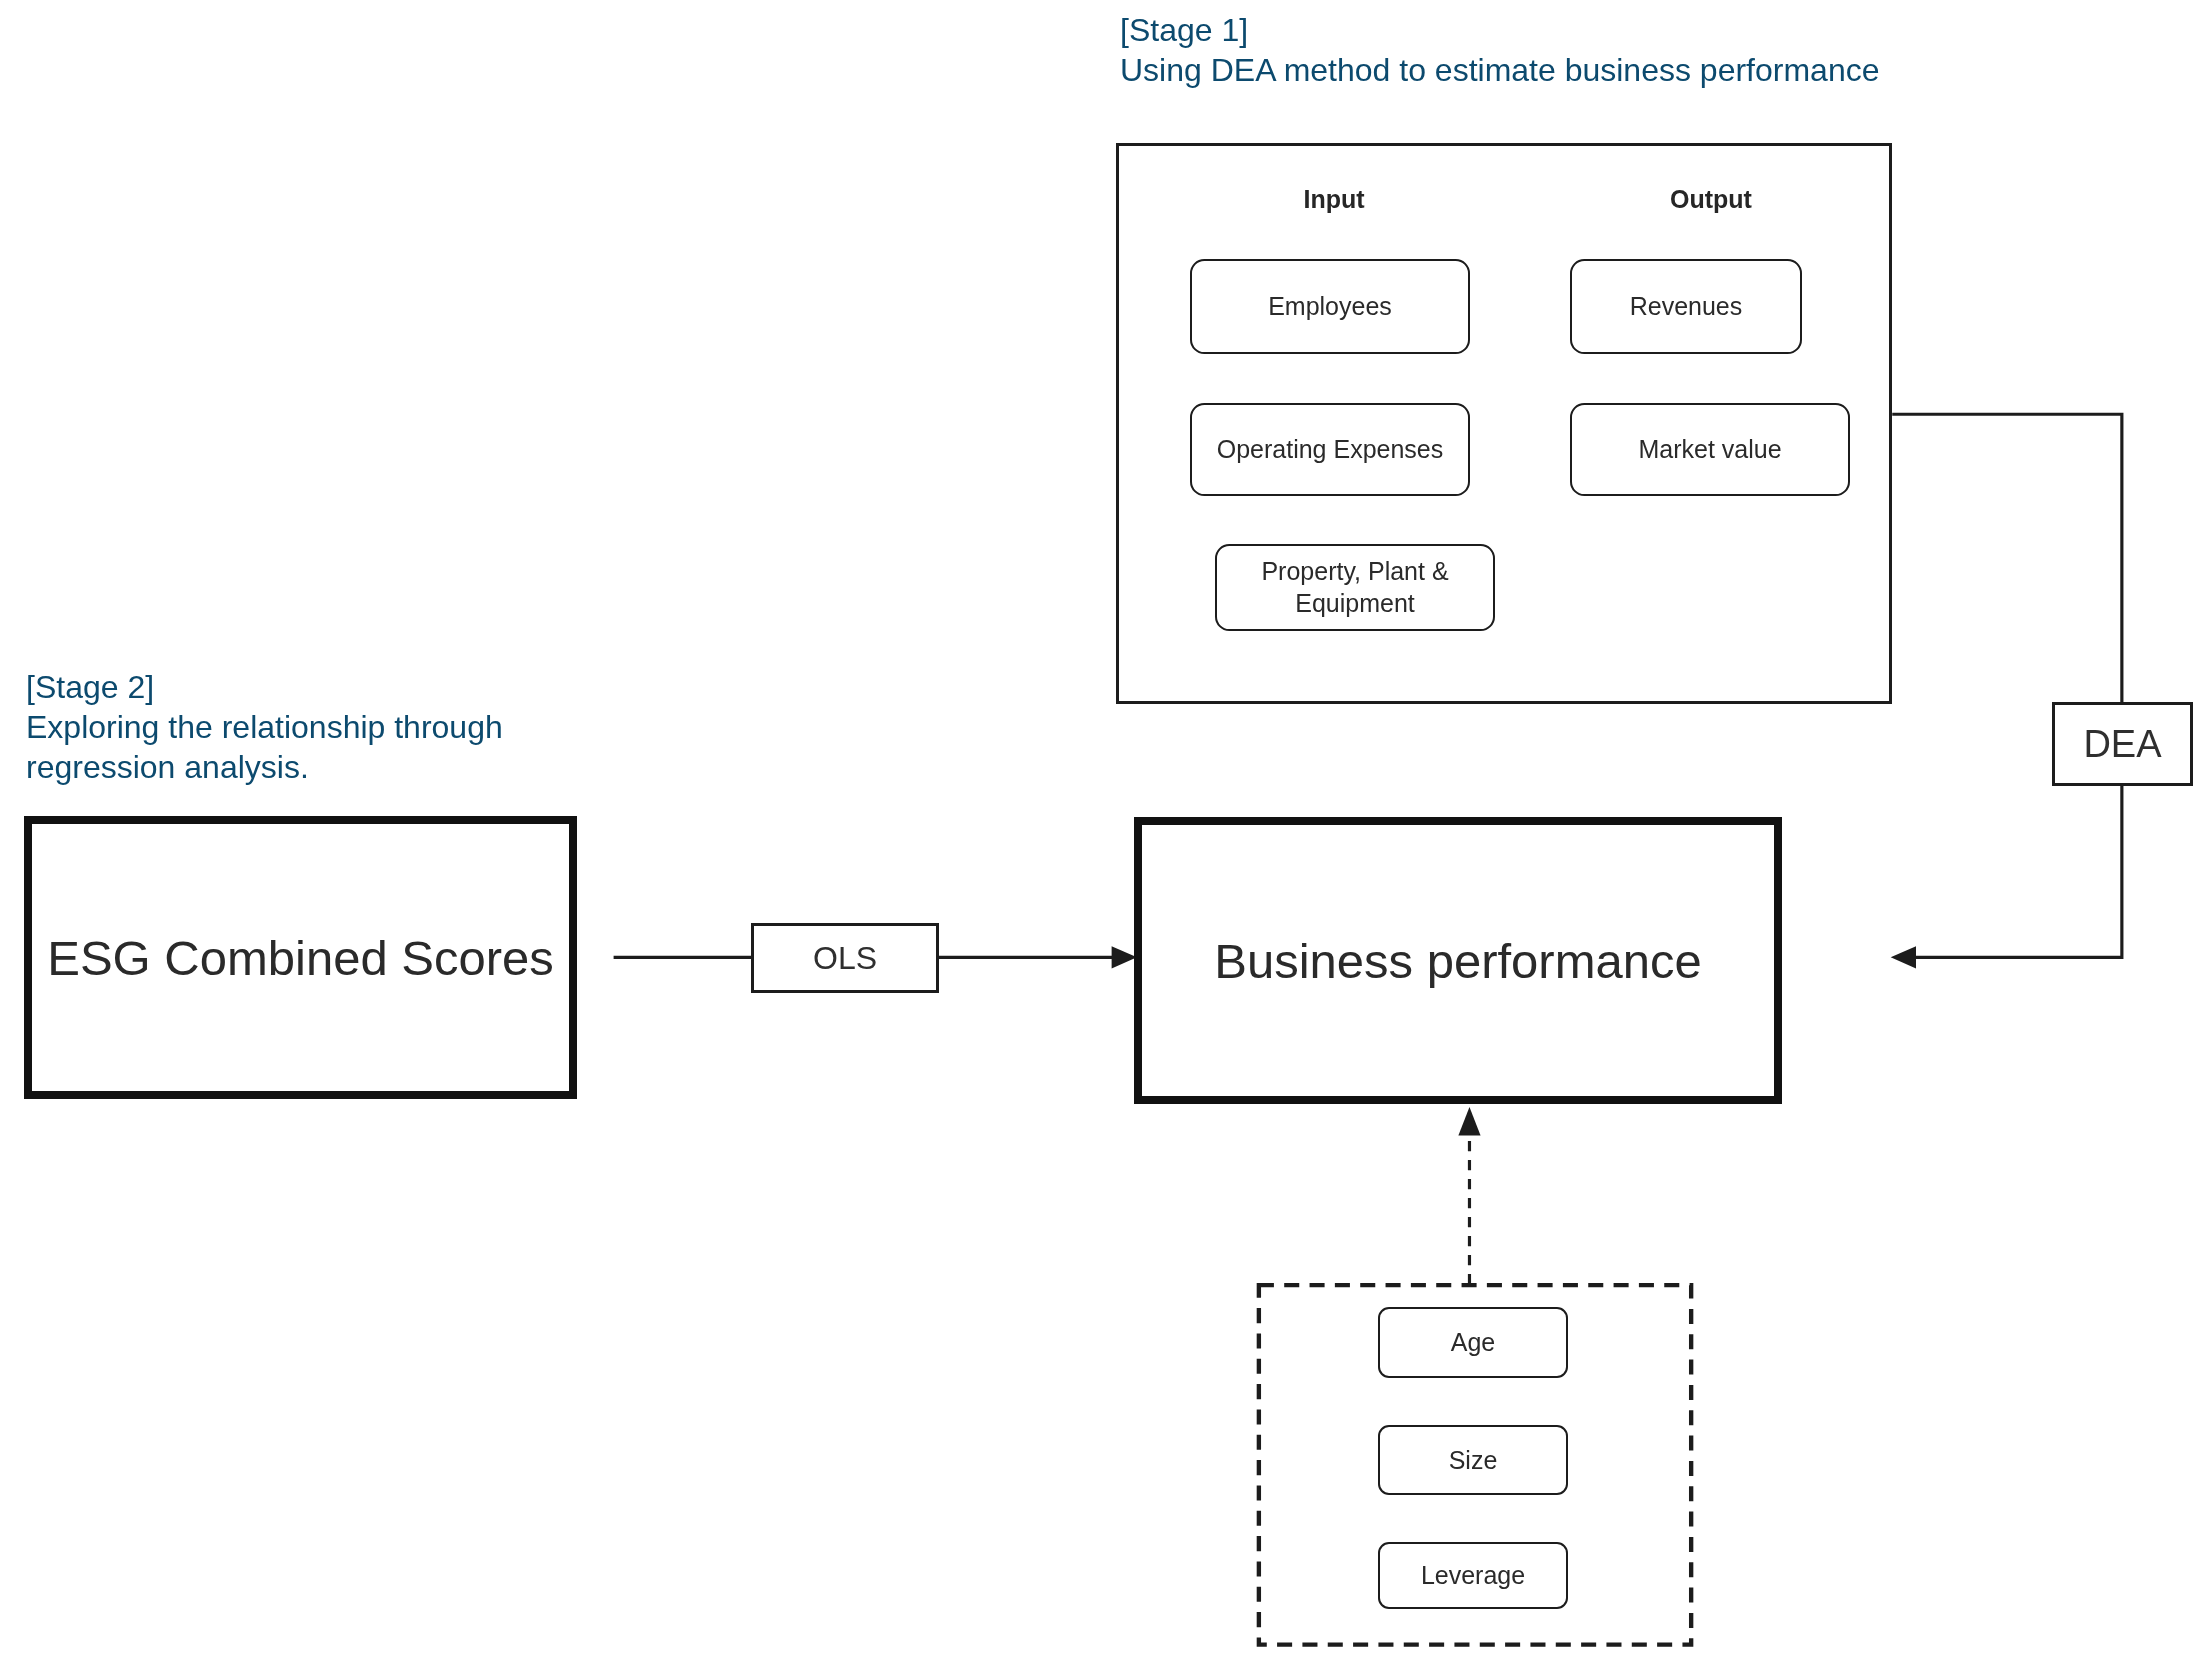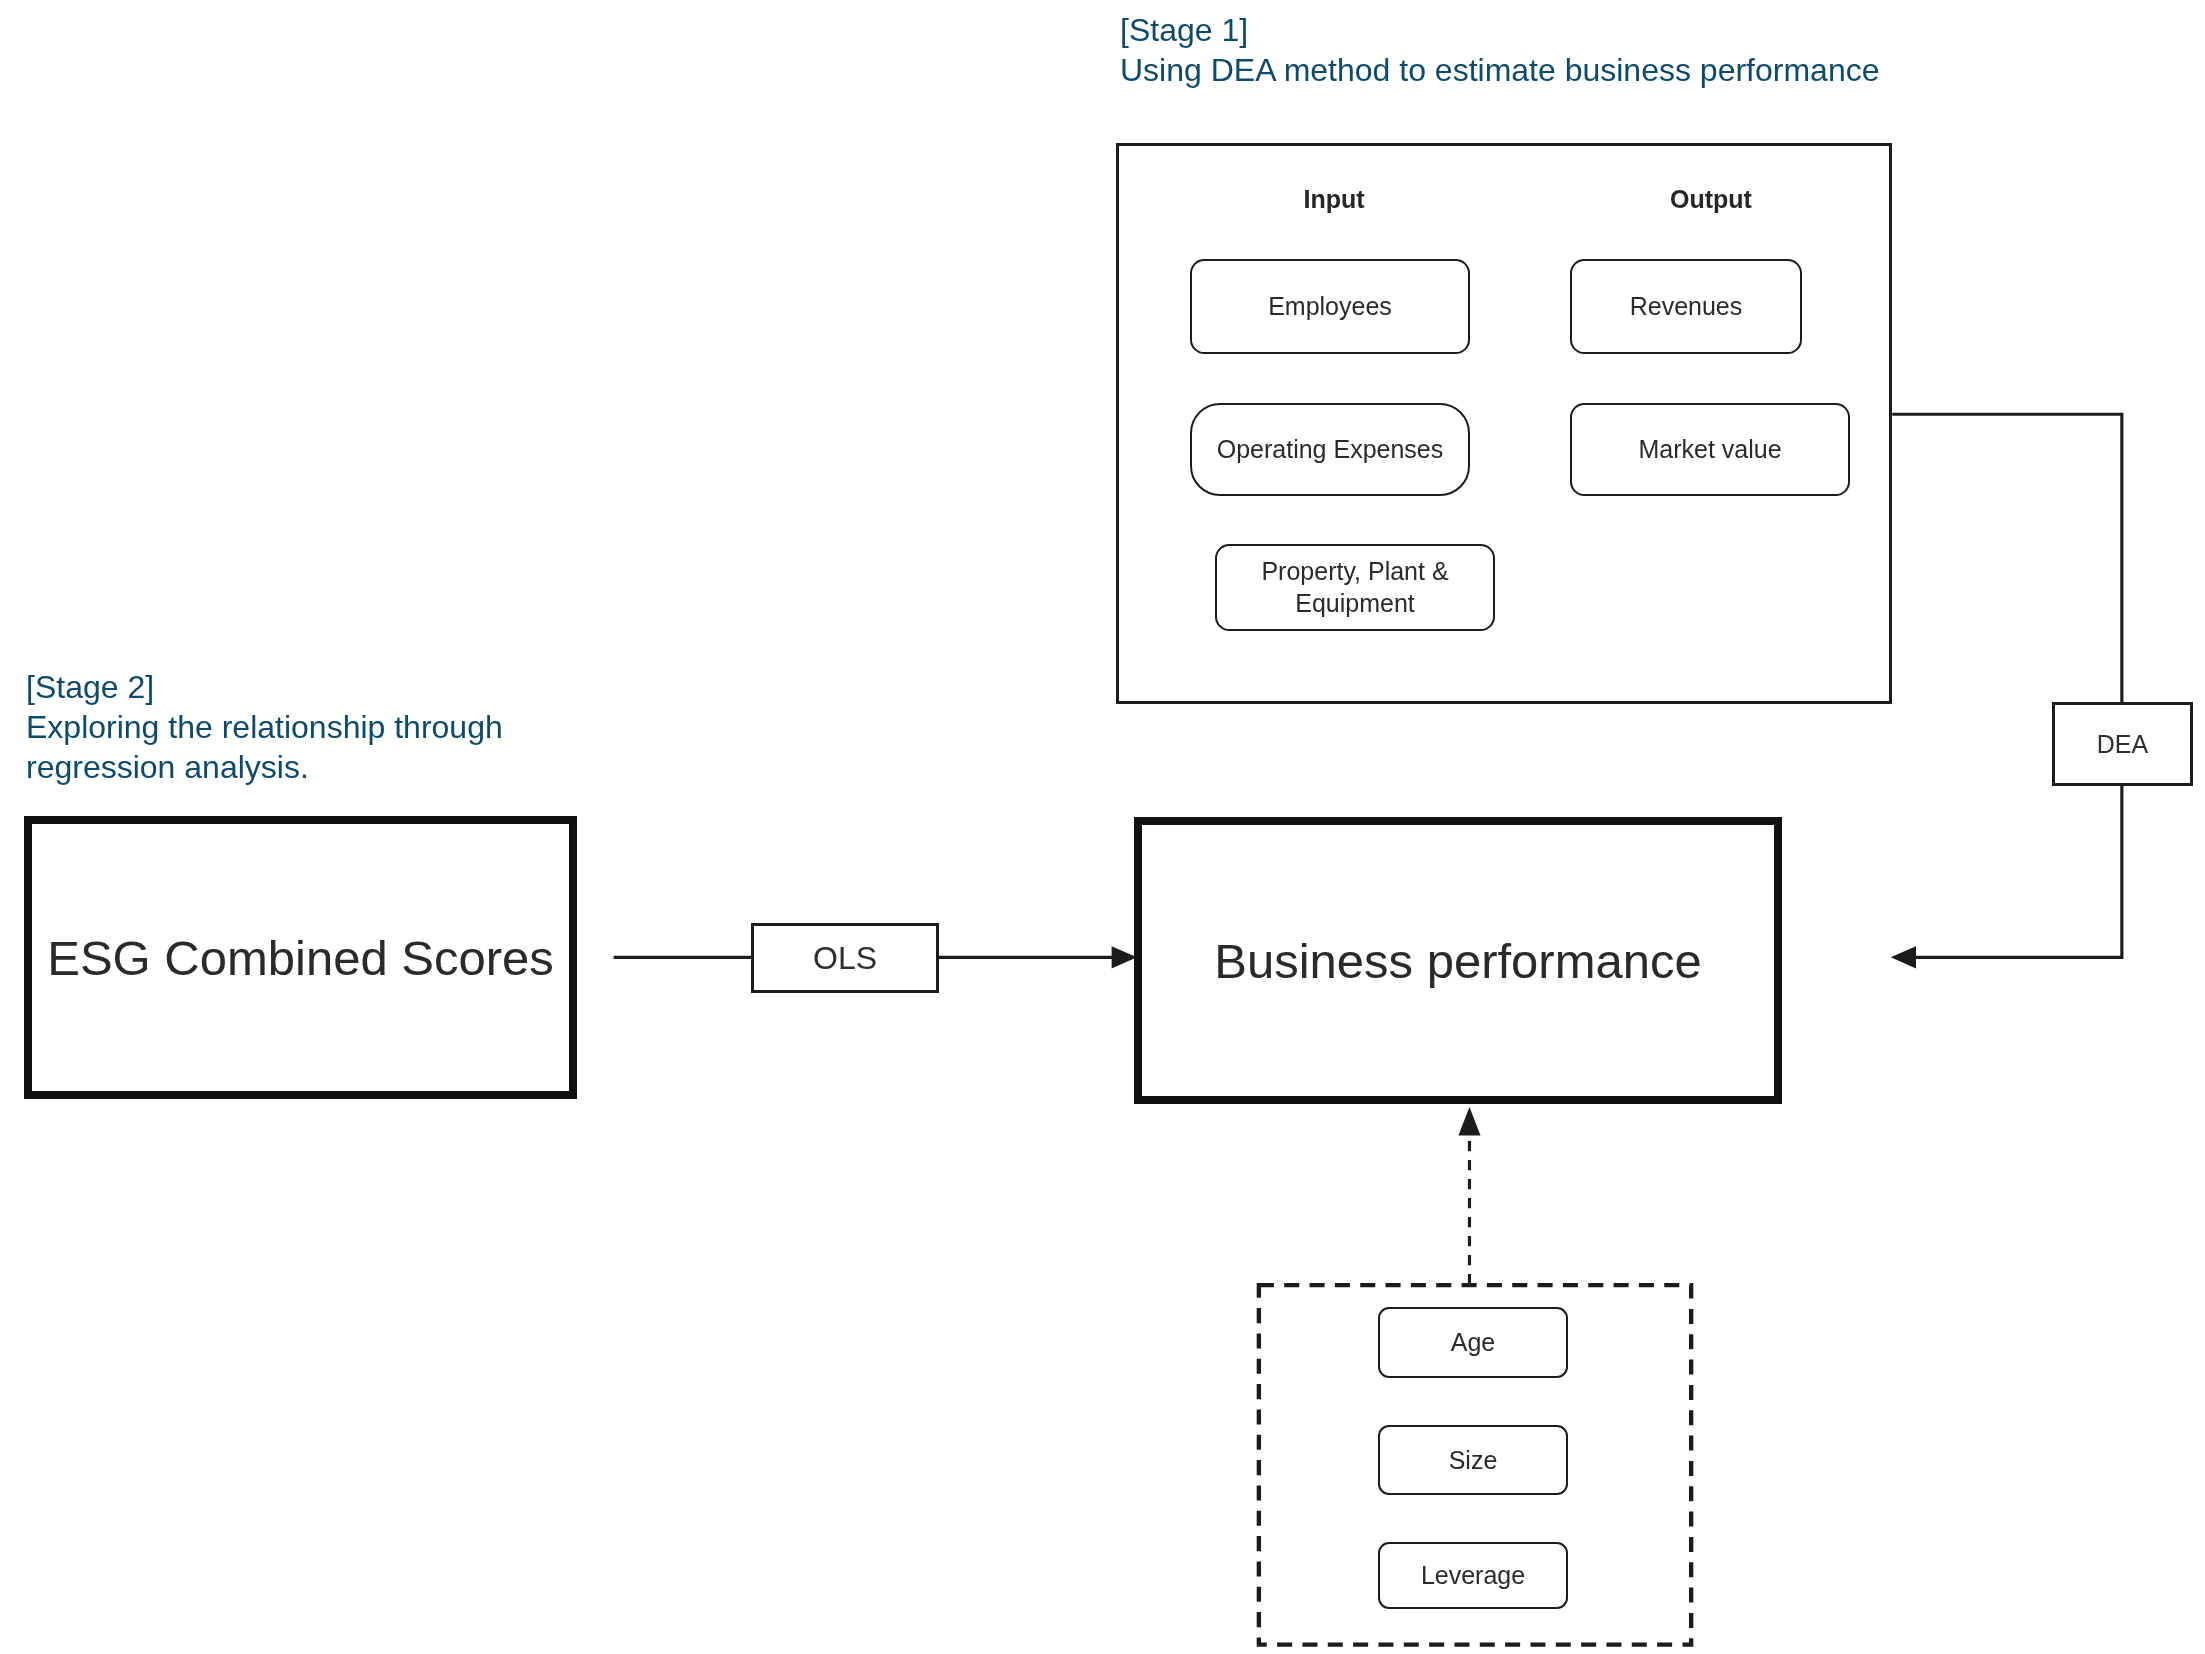--- a/index.html
+++ b/index.html
@@ -44,21 +44,21 @@
   .panel {
     border: 3.2px solid #1c1c1c;
   }
   .big-box {
     border: 8px solid #111111;
     font-size: 49px;
     color: #2a2a2a;
   }
   .method-box {
     border: 3.2px solid #1c1c1c;
-    font-size: 25px;
+    font-size: 38px;
     color: #2f2f2f;
   }
   .rounded-box {
     border: 2.4px solid #1c1c1c;
     border-radius: 14.3px;
     font-size: 25px;
     line-height: 1.25;
     color: #2a2a2a;
     padding: 3.2px 11px;
   }
@@ -108,21 +108,21 @@
     <div>regression analysis.</div>
   </div>
 
   <div class="box panel" style="left:1116px; top:143px; width:776px; height:561px;"></div>
 
   <div class="col-header" style="left:1215px; top:185px;">Input</div>
   <div class="col-header" style="left:1592px; top:185px;">Output</div>
 
   <div class="box rounded-box" style="left:1190px; top:259px; width:280px; height:95px;">Employees</div>
   <div class="box rounded-box" style="left:1570px; top:259px; width:232px; height:95px;">Revenues</div>
-  <div class="box rounded-box" style="left:1190px; top:403px; width:280px; height:93px;border-radius:30px;">Operating Expenses</div>
+  <div class="box rounded-box" style="left:1190px; top:403px; width:280px; height:93px;">Operating Expenses</div>
   <div class="box rounded-box" style="left:1570px; top:403px; width:280px; height:93px;">Market value</div>
   <div class="box rounded-box" style="left:1190px; top:544px; width:280px; height:87px;margin-left:25px;">Property, Plant &amp; Equipment</div>
 
   <div class="box method-box" style="left:2052px; top:702px; width:141px; height:84px;">DEA</div>
 
   <div class="box big-box" style="left:24px; top:816px; width:553px; height:283px;">ESG Combined Scores</div>
 
   <div class="box method-box" style="left:751px; top:923px; width:188px; height:70px; font-size:32px;">OLS</div>
 
   <div class="box big-box" style="left:1134px; top:817px; width:648px; height:287px;">Business performance</div>

